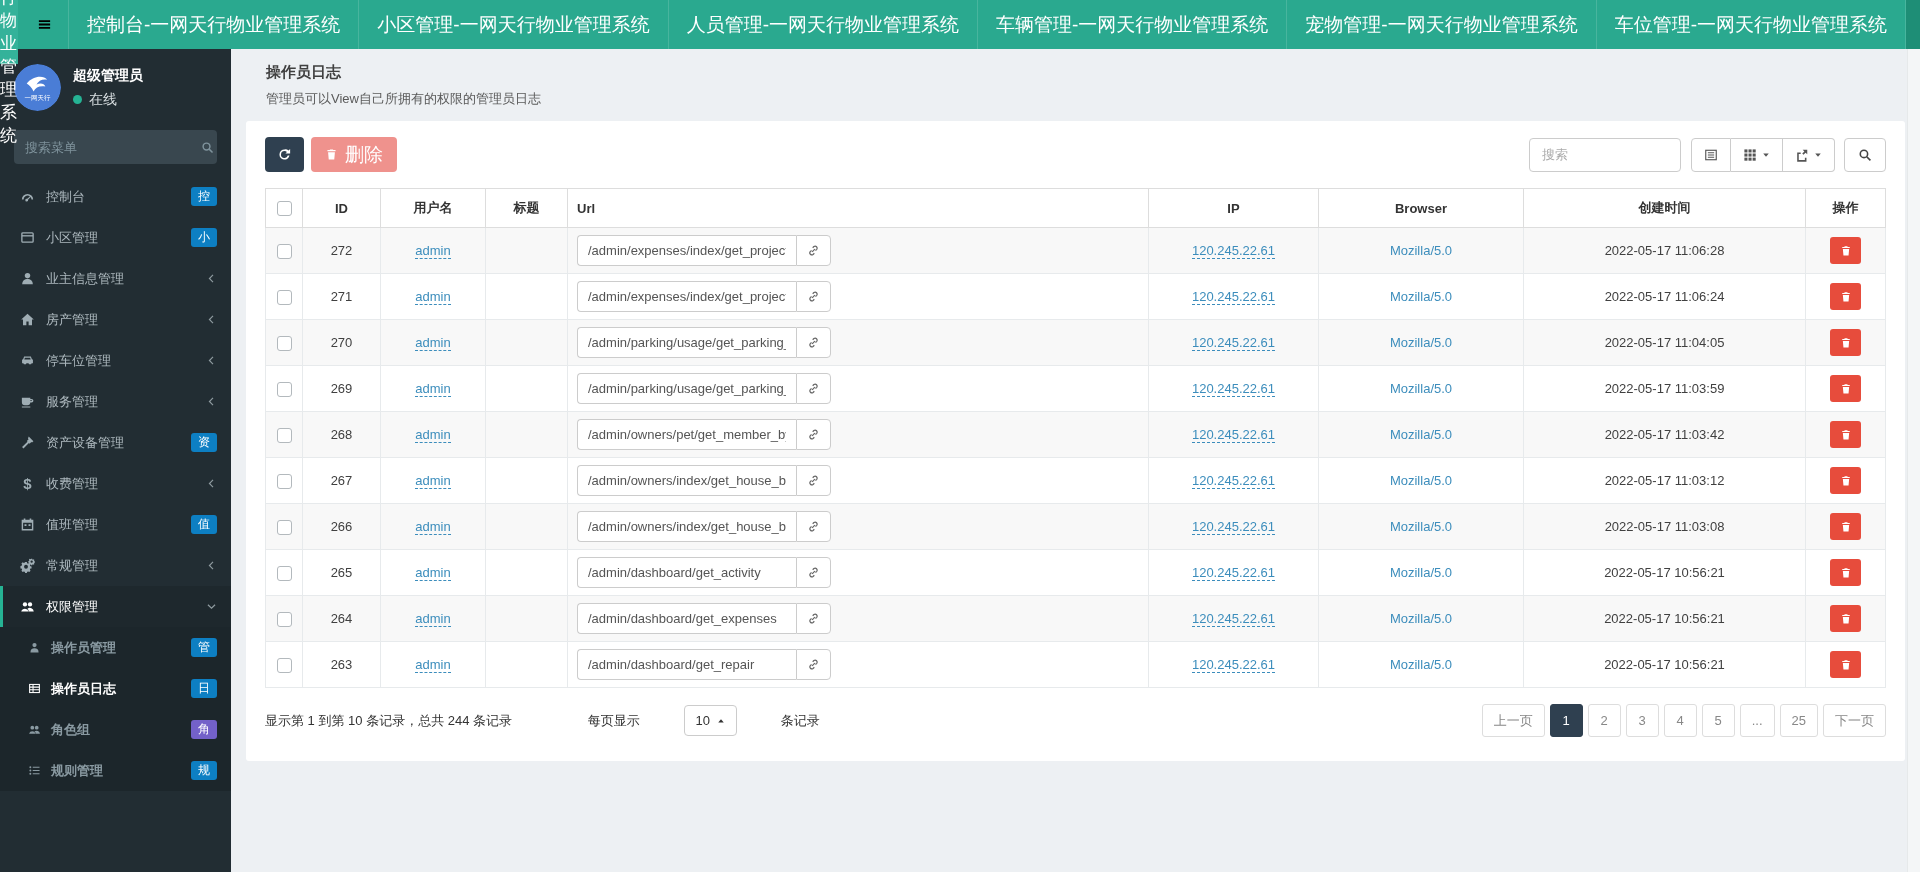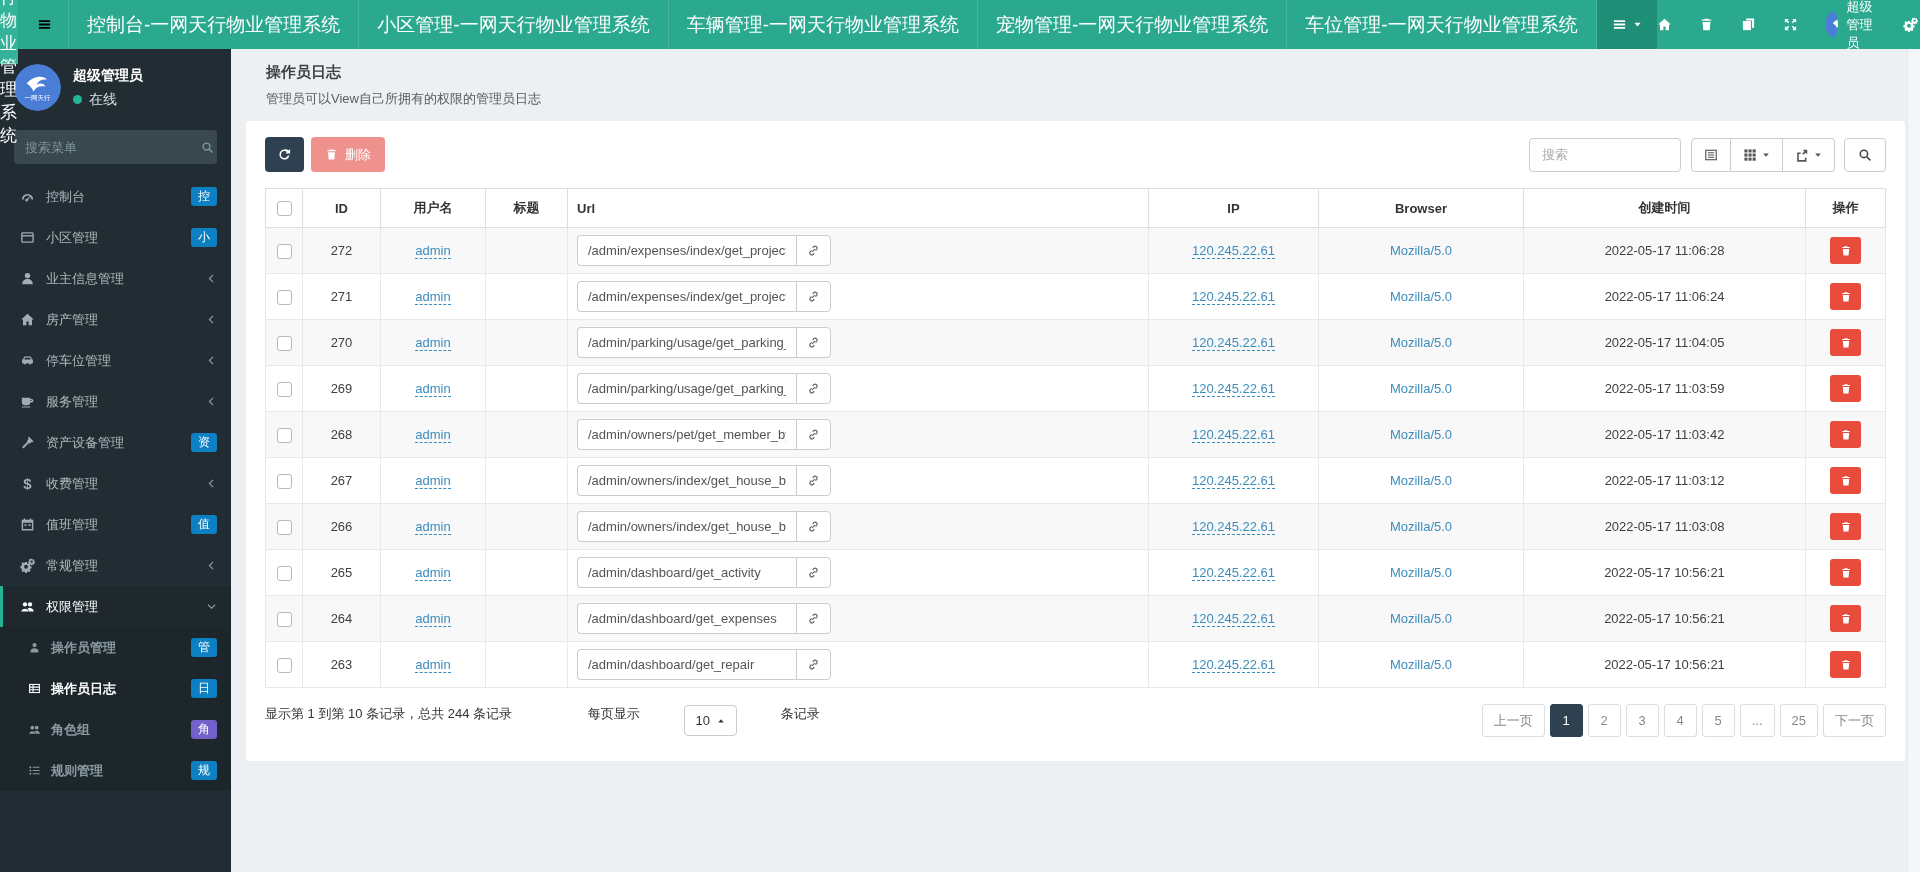--- a/index.html
+++ b/index.html
@@ -70,21 +70,21 @@
   .crumb-right { font-size:13px; color:#999; display:flex; gap:8px; }
   .crumb-cur { color:#5f5f5f; }
 
   .panel-heading { padding:15px 20px 13px; }
   .page-title { font-size:15px; font-weight:bold; color:#404040; }
   .page-sub { margin-top:8px; font-size:13px; color:#5a5a5a; }
   .panel-body { background:#fff; border-radius:3px; padding:16px 19px 24px; }
 
   .toolbar { display:flex; align-items:center; }
   .btn { border:none; border-radius:4px; cursor:pointer; display:inline-flex; align-items:center;
-    justify-content:center; font-size:13px; }
+    justify-content:center; font-size:19px; }
   .btn-refresh { width:39px; height:35px; background:#2f4050; color:#fff; }
   .btn-del { height:35px; padding:0 14px; margin-left:7px; background:#ef928d; color:#fff; gap:7px;
     cursor:not-allowed; }
   .btn-del svg { width:13px; height:13px; }
   .tb-right { margin-left:auto; display:flex; align-items:flex-end; }
   .tb-search { width:152px; height:34px; border:1px solid #ccc; border-radius:4px; padding:0 12px;
     font-size:13px; color:#555; outline:none; }
   .tb-search::placeholder { color:#aaa; }
   .btngroup { display:flex; margin-left:10px; }
   .btn-w { height:34px; background:#fff; border:1px solid #ccc; color:#555; padding:0 12px; gap:5px;
@@ -117,21 +117,21 @@
     color:#666; }
   .btn-link svg { width:13px; height:13px; }
   .btn-rowdel { width:31px; height:27px; background:#e74c3c; color:#fff; border-radius:3px; }
   .btn-rowdel svg { width:12px; height:12px; }
 
   
   .pgn { margin-top:16px; display:flex; align-items:center; font-size:13px; color:#333; }
   .pg-size { display:inline-flex; align-items:center; justify-content:center; gap:7px; width:53px;
     height:31px; border:1px solid #ccc; border-radius:4px; margin:0 8px; background:#fff; cursor:pointer; }
   .pg-size .nicon { color:#333; } .pg-size .nicon svg { width:8px; height:8px; }
-  .pg-info { display:flex; align-items:flex-start;gap:36px; }
+  .pg-info { display:flex; align-items:center;gap:36px; }
   .pg-list { margin-left:auto; display:flex; list-style:none; gap:5px; }
   .pg-item { min-width:33px; height:33px; padding:0 11px; border:1px solid #ddd; border-radius:3px;
     background:#fff; color:#888; display:flex; align-items:center; justify-content:center; cursor:pointer; }
   .pg-item.active { background:#2f4050; border-color:#2f4050; color:#fff; }
   .rail { position:fixed; top:49px; right:0; width:13px; height:823px; background:#f4f6f7;
     border-left:1px solid #e6e9ea; }
 </style>
 </head>
 <body>
 
@@ -141,20 +141,21 @@
   </div>
   <div class="navmain">
     <span class="burger nicon">
         <svg viewBox="0 0 16 16" fill="currentColor">
           <path d="M2 3.4h12v1.9H2zM2 7.05h12v1.9H2zM2 10.7h12v1.9H2z"></path>
         </svg>
       </span>
     <nav class="tabs" id="tabs">
         <a class="nav-tab">控制台-一网天行物业管理系统</a>
         <a class="nav-tab">小区管理-一网天行物业管理系统</a>
+        <a class="nav-tab">人员管理-一网天行物业管理系统</a>
         <a class="nav-tab">车辆管理-一网天行物业管理系统</a>
         <a class="nav-tab">宠物管理-一网天行物业管理系统</a>
         <a class="nav-tab">车位管理-一网天行物业管理系统</a>
       </nav>
     <button class="ndd">
       <span class="nicon">
           <svg viewBox="0 0 16 16" fill="currentColor">
             <path d="M2 3.4h12v1.9H2zM2 7.05h12v1.9H2zM2 10.7h12v1.9H2z"></path>
           </svg>
         </span>

